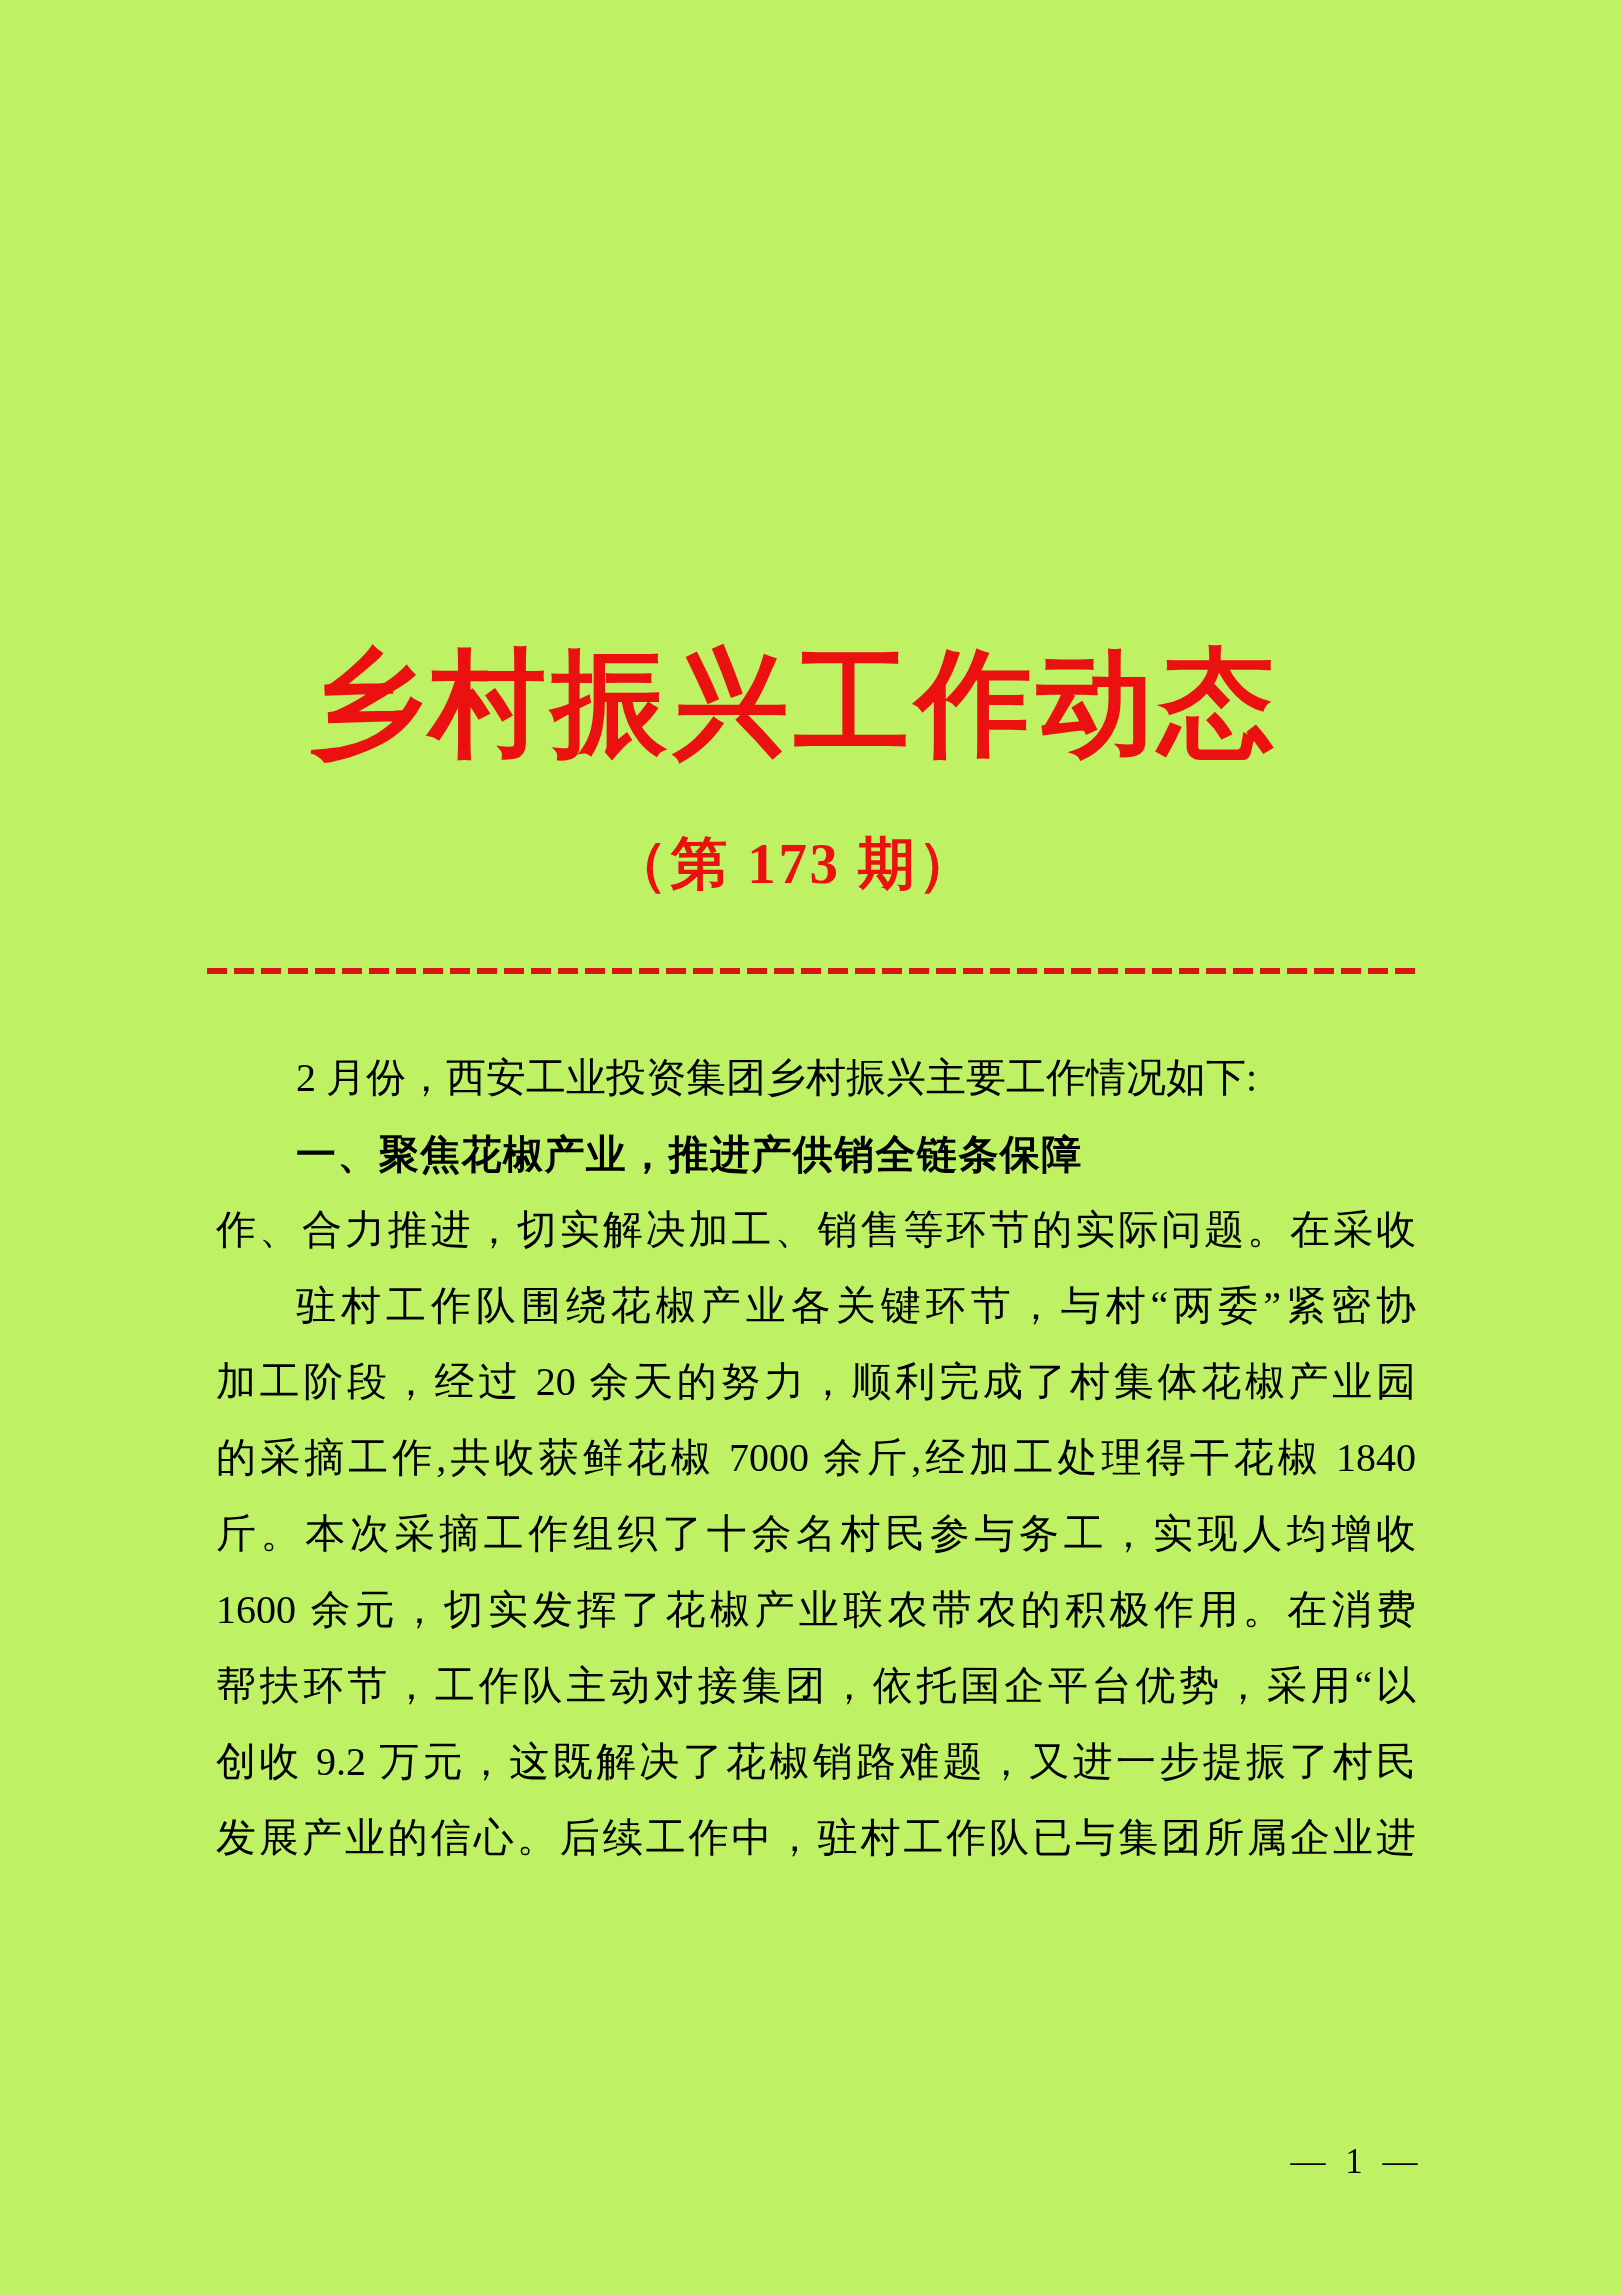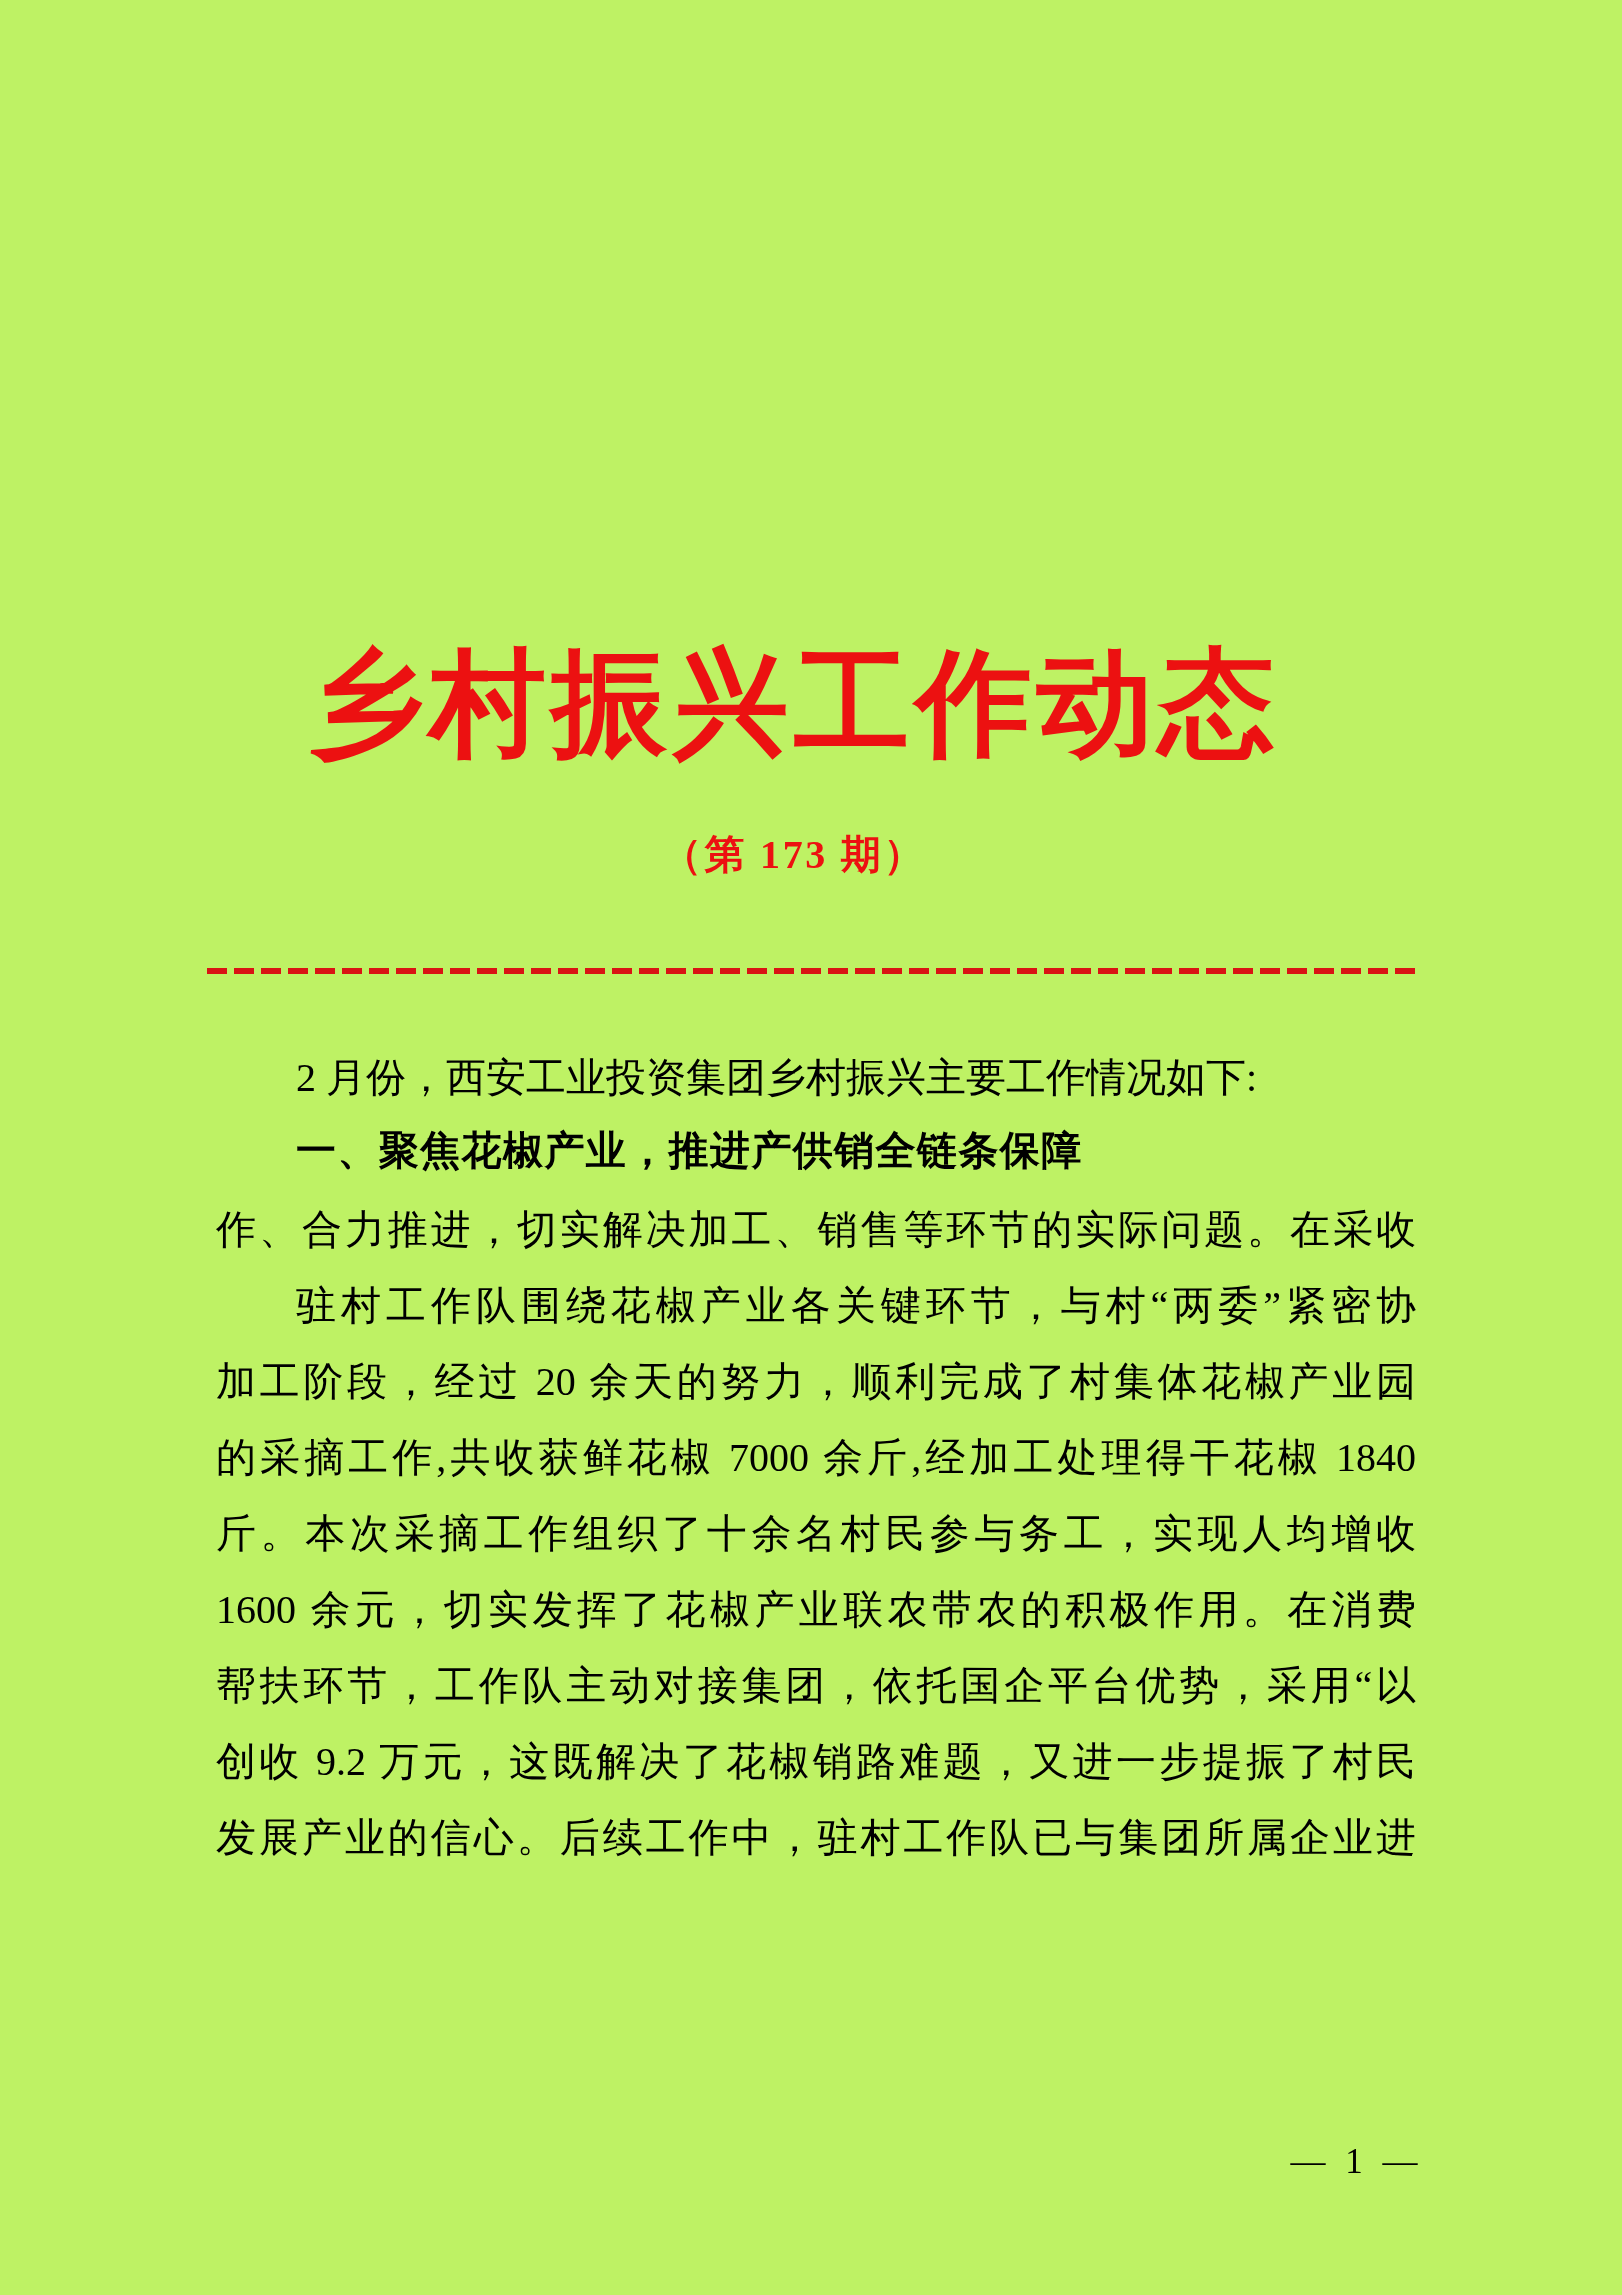--- a/index.html
+++ b/index.html
@@ -30,21 +30,21 @@
     letter-spacing: 5.5px;
     color: var(--title-red, #ec1111);
     font-family: "Liberation Serif", serif;
   }
   .doc-subtitle {
     position: absolute;
     top: 834px;
     left: 0;
     width: 1588px;
     text-align: center;
-    font-size: 40px;
+    font-size: 57px;
     line-height: 1.05;
     font-weight: 700;
     letter-spacing: 2.7px;
     color: var(--title-red, #ec1111);
   }
   .divider {
     position: absolute;
     top: 968px;
     left: 207px;
     width: 1209px;
@@ -70,21 +70,21 @@
     white-space: normal;
   }
   .indent {
     text-indent: 80px;
   }
   .justify {
     text-align: justify;
     text-align-last: justify;
   }
   .heading {
-    font-family: Liberation Mono, monospace;
+    font-family: Liberation Sans, sans-serif;
     font-weight: 700;
     font-size: 40px;
     letter-spacing: 1.4px;
   }
   .page-number {
     position: absolute;
     top: 2141px;
     right: 200px;
     font-size: 35px;
     line-height: 1.2;

